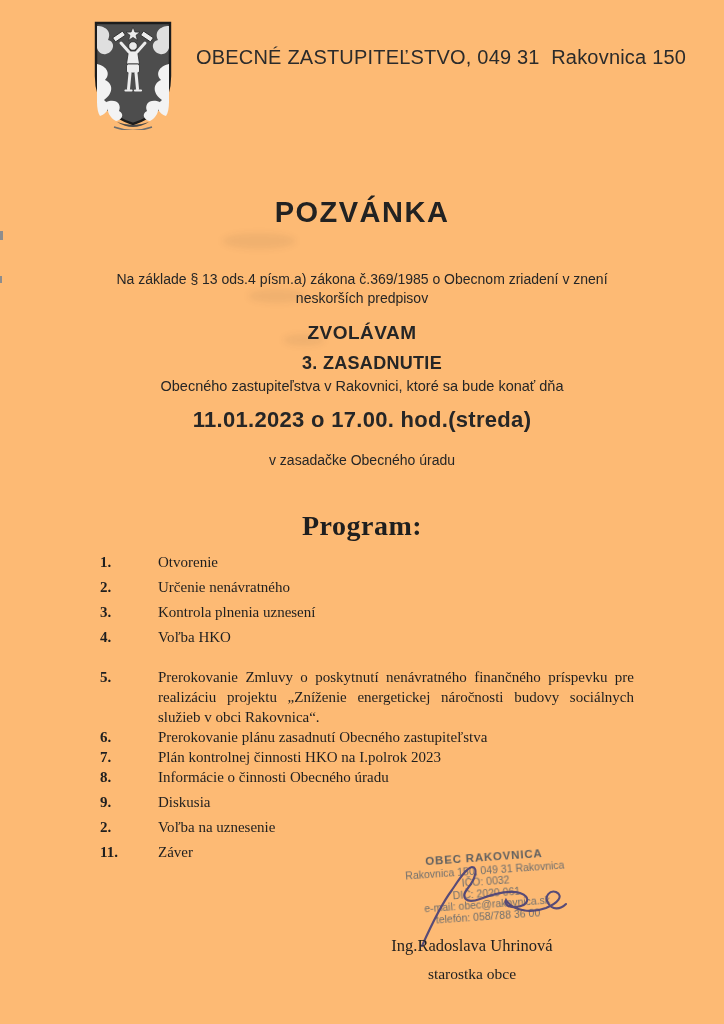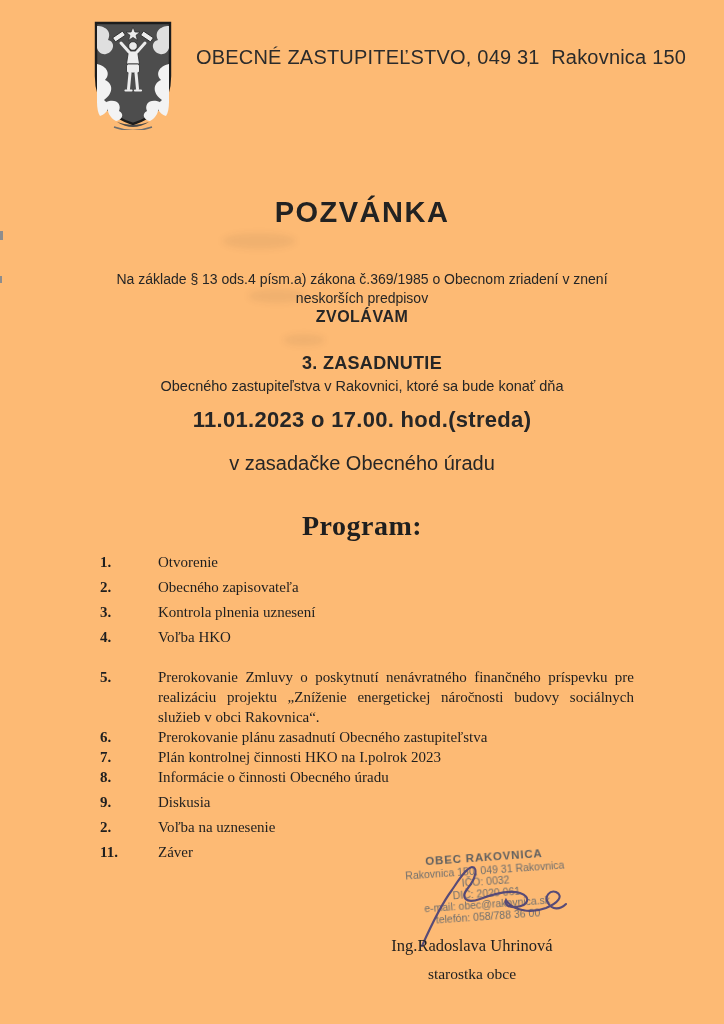--- a/index.html
+++ b/index.html
@@ -11,25 +11,25 @@
   
   .coat{position:absolute;left:92px;top:18px;width:82px;height:112px;}
   .org-line{
     position:absolute;left:196px;top:46px;font-size:20px;letter-spacing:.2px;
     white-space:pre;color:#2b2b2b;
   }
   
   .centered{position:absolute;left:0;right:0;text-align:center;}
   .title{top:196px;font-size:29px;font-weight:bold;letter-spacing:1.5px;color:#222;}
   .legal{top:270px;left:60px;right:60px;font-size:14px;line-height:19px;white-space:pre-line;}
-  .convene{top:308px;font-size:16px;font-weight:bold;letter-spacing:.5px;}
+  .convene{top:322px;font-size:19px;font-weight:bold;letter-spacing:.5px;}
   .session-title{top:353px;font-size:18px;font-weight:bold;letter-spacing:.3px;padding-left:20px;}
   .session-sub{top:378px;font-size:14.5px;}
   .session-dt{top:407px;font-size:22px;font-weight:bold;letter-spacing:.3px;}
-  .venue{top:452px;font-size:20px;}
+  .venue{top:452px;font-size:14px;}
   .program-h{
     top:498px;font-family:"Liberation Serif",serif;font-size:28px;font-weight:bold;
     letter-spacing:.5px;color:#1f1f1f;margin-top:12px;
   }
   
   .program-list{
     position:absolute;left:100px;top:552px;width:534px;margin:0;padding:0;list-style:none;
     font-family:"Liberation Serif",serif;font-size:15px;line-height:20px;color:#1f1f1f;
   }
   .program-list li{display:flex;margin:0 0 5px 0;}
@@ -107,21 +107,21 @@
 
   <div class="centered program-h">Program:</div>
 
   <ol class="program-list">
     <li>
       <span class="num">1.</span>
       <span class="txt">Otvorenie</span>
     </li>
     <li>
       <span class="num">2.</span>
-      <span class="txt">Obecného zapisovateľa</span>
+      <span class="txt">Určenie nenávratného</span>
     </li>
     <li>
       <span class="num">3.</span>
       <span class="txt">Kontrola plnenia uznesení</span>
     </li>
     <li>
       <span class="num">4.</span>
       <span class="txt">Voľba HKO</span>
     </li>
     <li>

